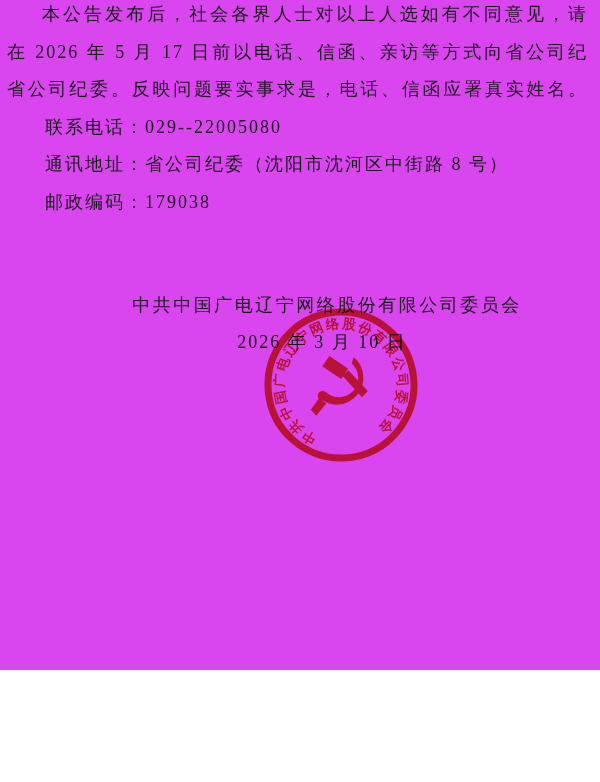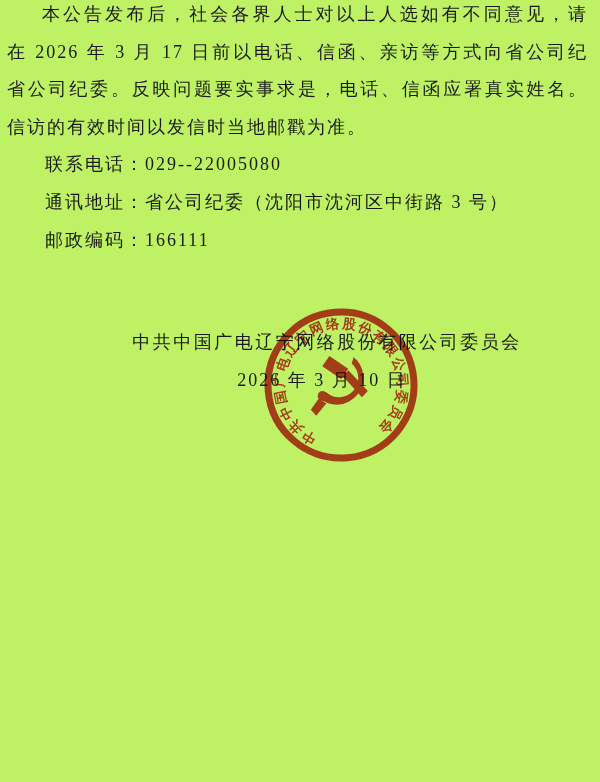--- a/index.html
+++ b/index.html
@@ -1,19 +1,19 @@
 <!DOCTYPE html>
 <html><head>
 <meta charset="utf-8">
 <style>
   html,body{margin:0;padding:0;background:#ffffff;}
   .page{
     position:relative;
-    width:600px;height:782px;
-    background:#bef264;
+    width:600px;height:670px;
+    background:#d946ef;
     overflow:hidden;
     font-family:"Liberation Serif","DejaVu Serif",serif;
     color:#1a1a1a;
   }
   .body-text{
     position:absolute;
     left:7px;top:-4px;
     width:581px;
     font-size:18px;
     line-height:37.6px;
@@ -53,27 +53,26 @@
     font-weight:bold;
   }
 </style>
 </head>
 <body>
 
 <div class="page">
 
   <div class="body-text">
     <div class="line just indent">本公告发布后，社会各界人士对以上人选如有不同意见，请</div>
-    <div class="line just">在 2026 年 3 月 17 日前以电话、信函、亲访等方式向省公司纪</div>
+    <div class="line just">在 2026 年 5 月 17 日前以电话、信函、亲访等方式向省公司纪</div>
     <div class="line just">省公司纪委。反映问题要实事求是，电话、信函应署真实姓名。</div>
-    <div class="line">信访的有效时间以发信时当地邮戳为准。</div>
 
     <div class="line contact">联系电话：029--22005080</div>
-    <div class="line contact">通讯地址：省公司纪委（沈阳市沈河区中街路 3 号）</div>
-    <div class="line contact">邮政编码：166111</div>
+    <div class="line contact">通讯地址：省公司纪委（沈阳市沈河区中街路 8 号）</div>
+    <div class="line contact">邮政编码：179038</div>
 
     <div class="line org">中共中国广电辽宁网络股份有限公司委员会</div>
     <div class="line date">2026 年 3 月 10 日</div>
   </div>
 
   <div class="seal">
     <svg viewBox="0 0 160 160" xmlns="http://www.w3.org/2000/svg">
       <circle cx="80" cy="80" r="73" fill="none" stroke-width="7" stroke="#d5312c"></circle>
 
       <path id="sealTextArc" d="M 51.5,129.4 A 57,57 0 1 1 108.5,129.4" fill="none"></path>

